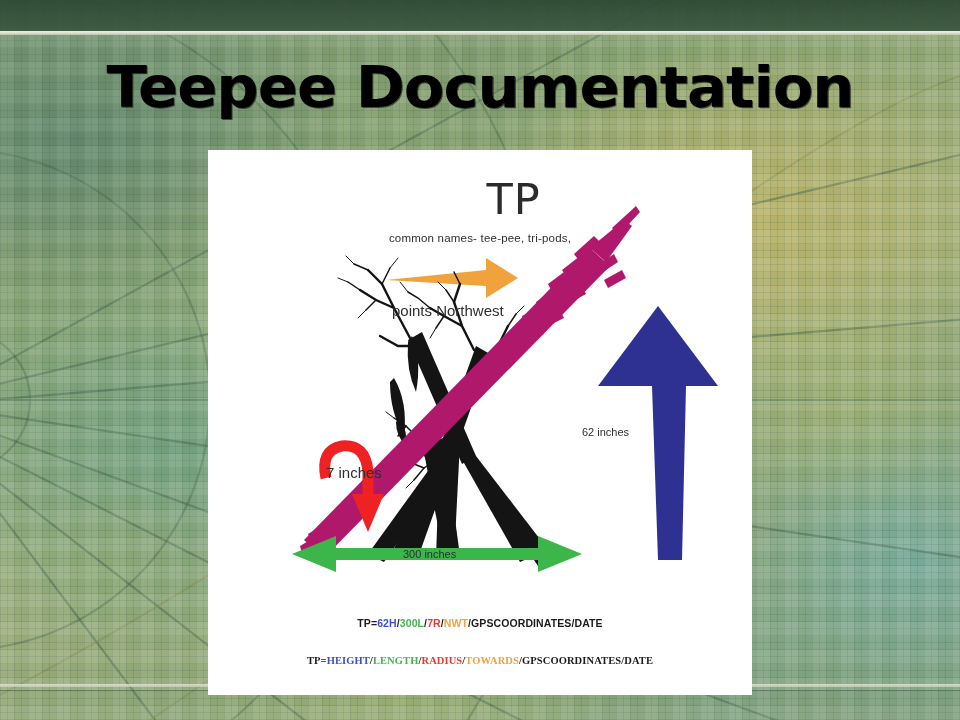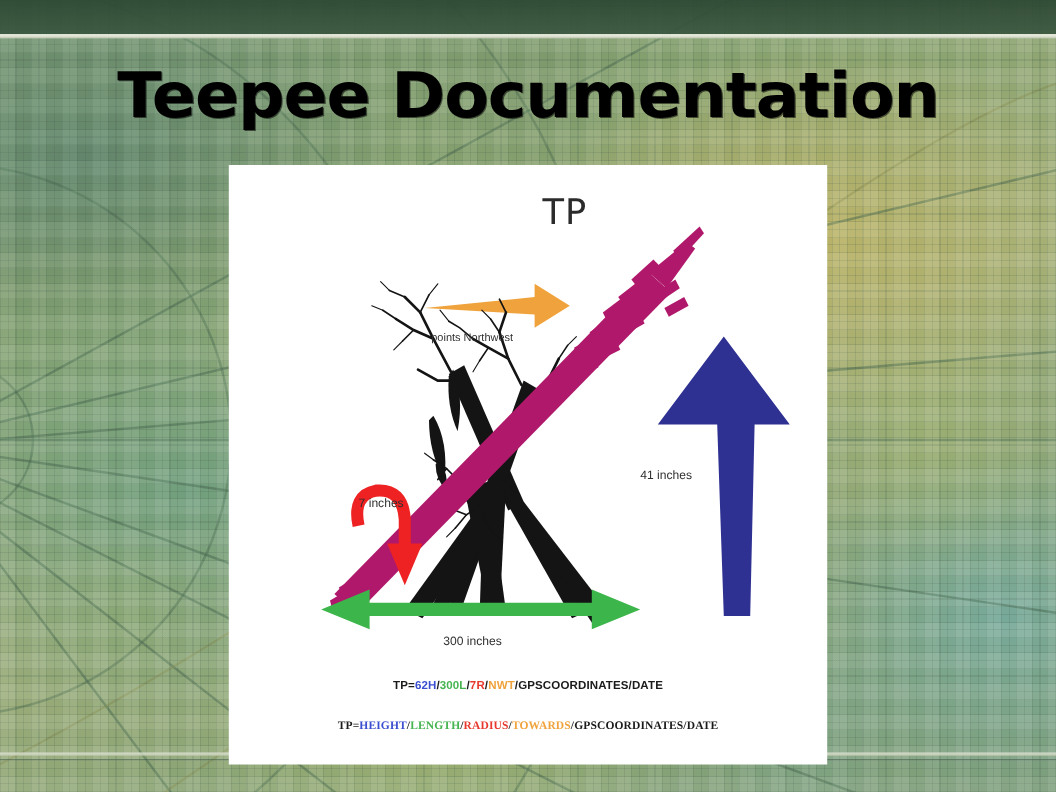--- a/index.html
+++ b/index.html
@@ -91,31 +91,31 @@
   .panel{
     position:absolute;left:208px;top:150px;width:544px;height:545px;
     background:#ffffff;
     overflow:hidden;
   }
   .panel-inner{position:absolute;inset:0;}
 
   .tp-title{
     position:absolute;left:0;top:24px;width:611px;text-align:center;
     font-family:"DejaVu Sans",sans-serif;
-    font-size:32px;font-weight:400;color:#2b2b2b;letter-spacing:1px;
+    font-size:43px;font-weight:400;color:#2b2b2b;letter-spacing:1px;
   }
   .tp-sub{
     position:absolute;left:0;top:82px;width:544px;text-align:center;
     font-size:11.5px;color:#2f2f2f;letter-spacing:.2px;
   }
-  .lbl{position:absolute;font-size:10px;color:#2f2f2f;white-space:nowrap;}
+  .lbl{position:absolute;font-size:15px;color:#2f2f2f;white-space:nowrap;}
   .lbl-nw{left:184px;top:152px;}
-  .lbl-7{left:118px;top:302px;font-size:11px;}
+  .lbl-7{left:118px;top:314px;font-size:15px;}
   .lbl-62{left:374px;top:276px;font-size:11px;}
-  .lbl-300{left:195px;top:427px;font-size:11px;}
+  .lbl-300{left:195px;top:398px;font-size:11px;}
 
   .formula{
     position:absolute;width:544px;text-align:center;
     font-size:10.5px;font-weight:bold;letter-spacing:.1px;color:#1b1b1b;
     white-space:nowrap;
   }
   .formula.f1{top:467px;}
   .formula.f2{top:505px;font-family:Liberation Serif, serif;}
   .formula span{display:inline;}
 
@@ -164,20 +164,21 @@
   <div class="rule-top"></div>
   <div class="rule-bottom"></div>
   <div class="rule-bottom2"></div>
 
   <div class="title">Teepee Documentation</div>
 
   <div class="panel">
     <div class="panel-inner">
 
       <div class="tp-title">TP</div>
+      <div class="tp-sub">common names- tee-pee,  tri-pods,</div>
 
       <svg class="art" viewBox="0 0 544 545" aria-hidden="true">
 
         <g>
           <path d="M 178 130 L 278 120 L 278 108 L 310 128 L 278 148 L 278 136 Z" fill="#f0a33c"></path>
         </g>
 
         <g fill="#141414">
 
           <path d="M 200 190 L 214 182 L 268 306 L 254 314 Z"></path>
@@ -272,21 +273,21 @@
           <path d="M 450 156 L 510 236 L 478 236 L 474 410 L 450 410 L 444 236 L 390 236 Z" fill="#2e3192"></path>
         </g>
 
         <g>
           <path d="M 84 404 L 128 386 L 128 398 L 330 398 L 330 386 L 374 404 L 330 422 L 330 410 L 128 410 L 128 422 Z" fill="#3cb54a"></path>
         </g>
       </svg>
 
       <div class="lbl lbl-nw">points Northwest</div>
       <div class="lbl lbl-7">7 inches</div>
-      <div class="lbl lbl-62">41 inches</div>
+      <div class="lbl lbl-62">62 inches</div>
       <div class="lbl lbl-300">300 inches</div>
 
       <div class="formula f1"><span>TP=</span><span style="color: rgb(59, 79, 208);">62H</span><span>/</span><span style="color: rgb(70, 180, 80);">300L</span><span>/</span><span style="color: rgb(232, 57, 47);">7R</span><span>/</span><span style="color: rgb(240, 163, 60);">NWT</span><span>/</span><span style="color: rgb(27, 27, 27);">GPSCOORDINATES</span><span>/</span><span style="color: rgb(27, 27, 27);">DATE</span></div>
       <div class="formula f2"><span>TP=</span><span style="color: rgb(59, 79, 208);">HEIGHT</span><span>/</span><span style="color: rgb(70, 180, 80);">LENGTH</span><span>/</span><span style="color: rgb(232, 57, 47);">RADIUS</span><span>/</span><span style="color: rgb(240, 163, 60);">TOWARDS</span><span>/</span><span style="color: rgb(27, 27, 27);">GPSCOORDINATES</span><span>/</span><span style="color: rgb(27, 27, 27);">DATE</span></div>
 
     </div>
   </div>
 </div>
 
 </body></html>

